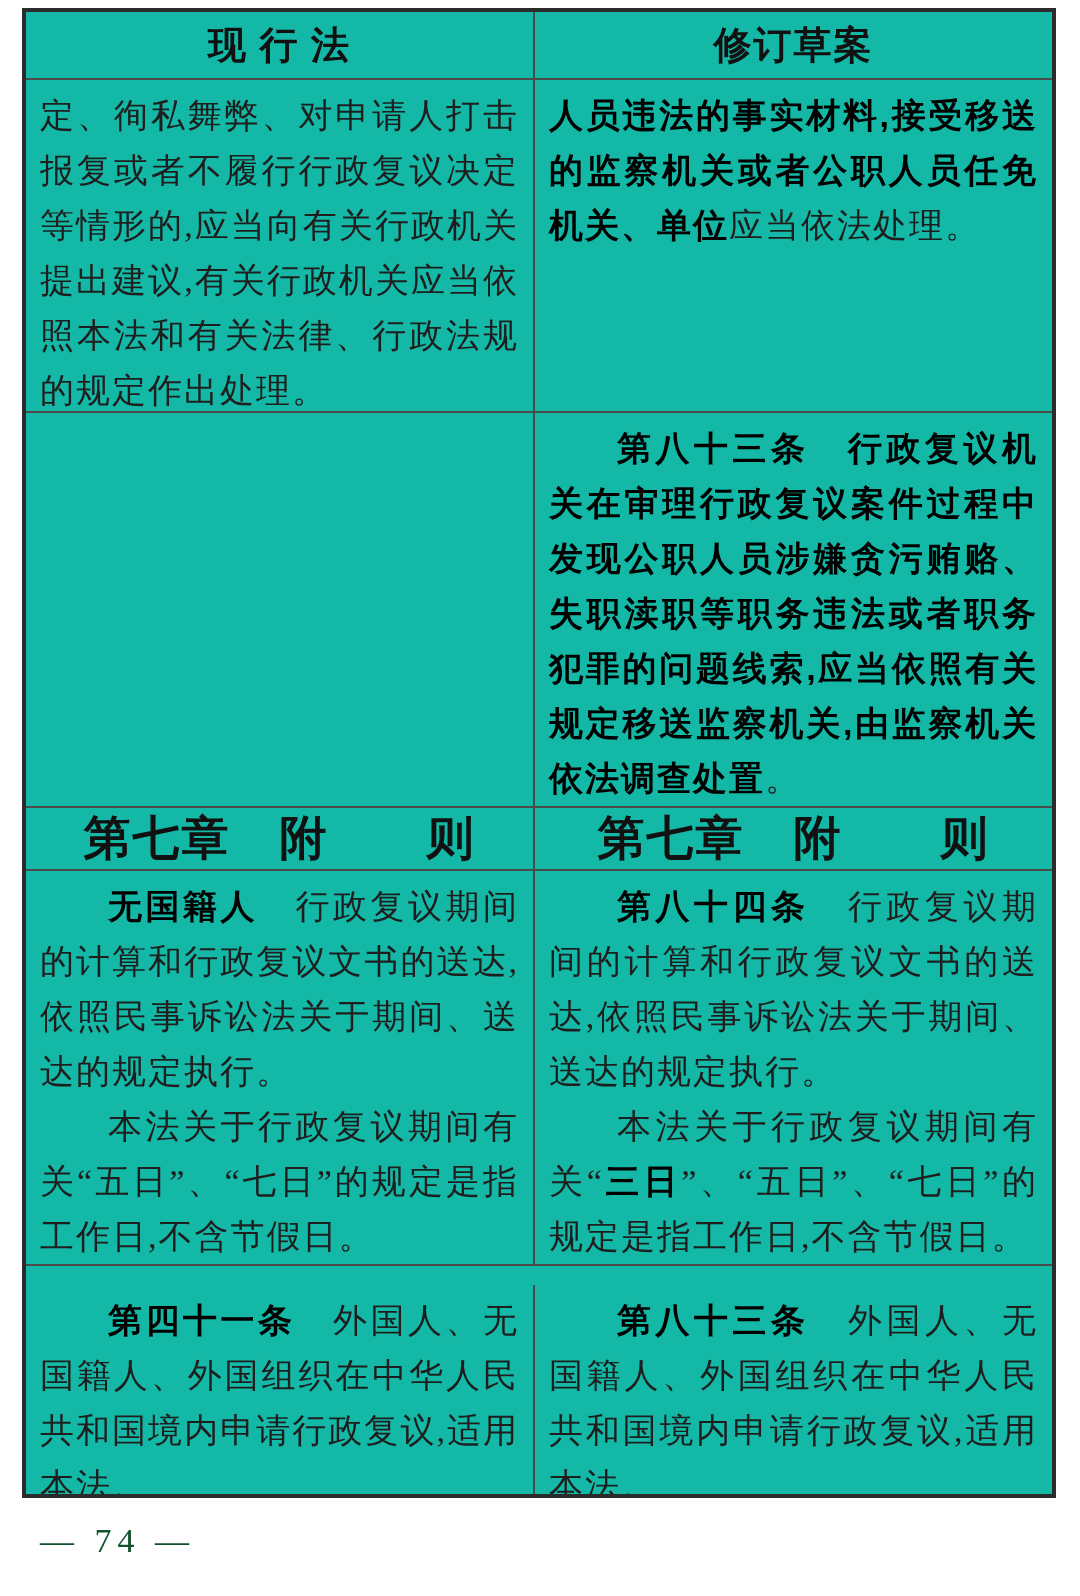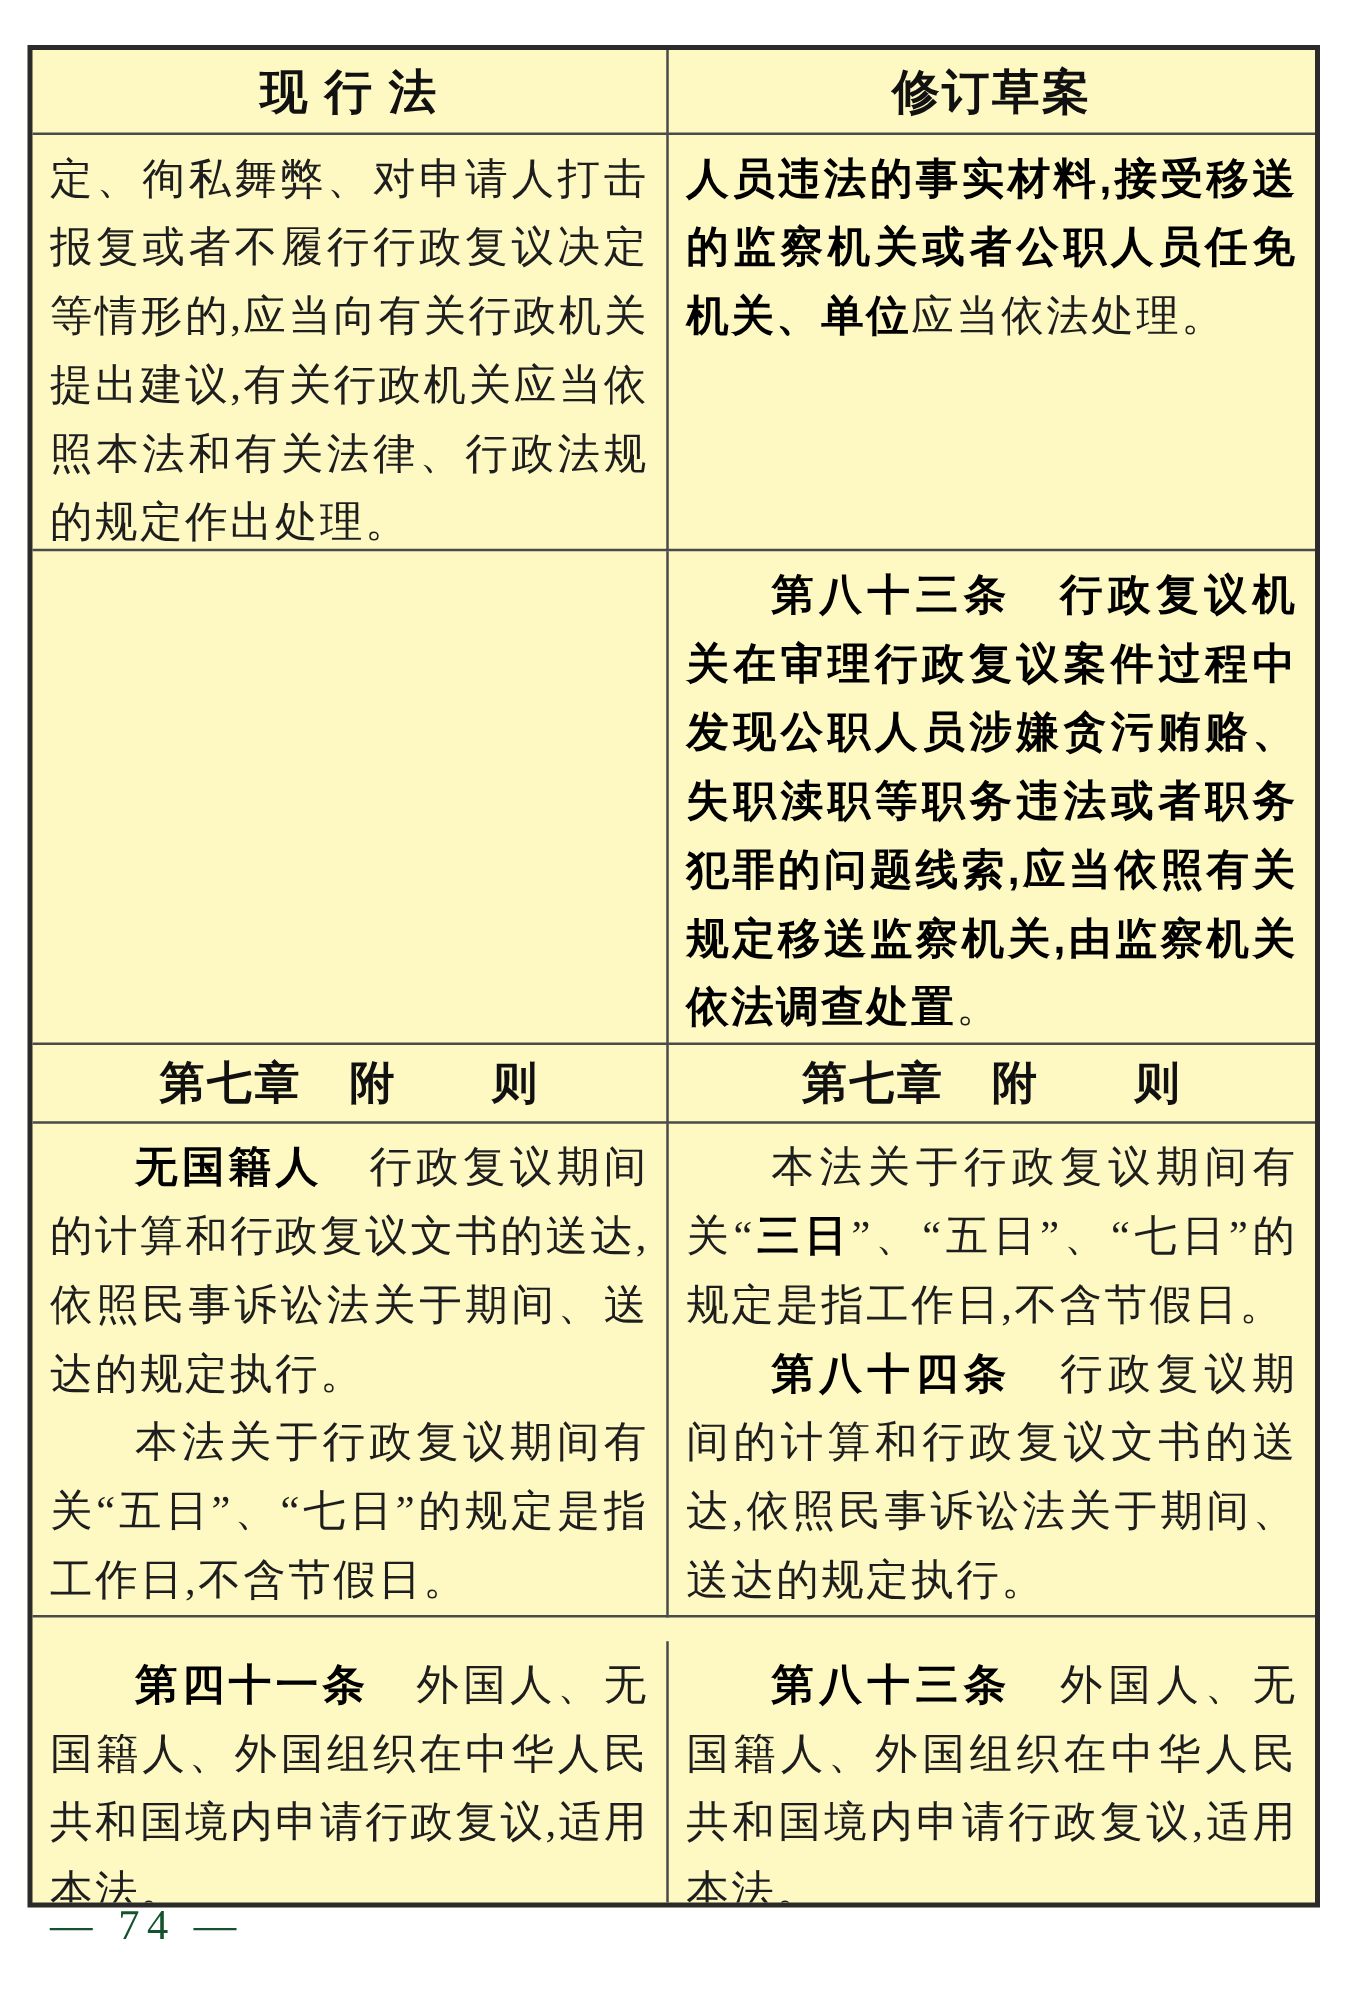--- a/index.html
+++ b/index.html
@@ -10,28 +10,28 @@
   body {
     position: relative;
     width: 1080px;
     height: 1596px;
     font-family: "Liberation Serif", serif;
     color: #1e1e1e;
   }
   .tbl {
     position: absolute;
     left: 22px;
-    top: 36px;
+    top: 8px;
     width: 1026px;
     height: 1482px;
     border: 4px solid #2b2b2b;
     display: grid;
     grid-template-columns: 509px 1fr;
     grid-template-rows: 68px 333px 395px 63px 395px 1fr;
-    background: #fef9c3;
+    background: #14b8a6;
   }
   .cell {
     box-sizing: border-box;
     overflow: hidden;
     border-bottom: 2px solid #4a4a4a;
   }
   .cell.lft { border-right: 2px solid #4a4a4a; }
   .cell.last { border-bottom: none; margin-top: 19px; }
   .hdr {
     display: flex;
@@ -40,21 +40,21 @@
     font-weight: 700;
     font-size: 38px;
     color: #111111;
     letter-spacing: 2px;
   }
   .chap {
     display: flex;
     align-items: center;
     justify-content: center;
     font-weight: 700;
-    font-size: 36px;
+    font-size: 47px;
     color: #111111;
     letter-spacing: 2px;
   }
   .body-cell {
     padding: 8px 14px 0 14px;
     font-size: 34px;
     line-height: 55px;
     text-align: justify;
     letter-spacing: 2px;
   }
@@ -108,22 +108,22 @@
   </div>
   <div class="cell chap">
     <span>第七章　附　　则</span>
   </div>
 
   <div class="cell lft body-cell">
     <p class="indent"><span class="b">无国籍人</span><span>　行政复议期间的计算和行政复议文书的送达,依照民事诉讼法关于期间、送达的规定执行。</span></p>
     <p class="indent"><span>本法关于行政复议期间有关“五日”、“七日”的规定是指工作日,不含节假日。</span></p>
   </div>
   <div class="cell body-cell">
+    <p class="indent"><span class="b">第八十四条</span><span>　行政复议期间的计算和行政复议文书的送达,依照民事诉讼法关于期间、送达的规定执行。</span></p>
     <p class="indent"><span>本法关于行政复议期间有关“</span><span class="b">三日</span><span>”、“五日”、“七日”的规定是指工作日,不含节假日。</span></p>
-    <p class="indent"><span class="b">第八十四条</span><span>　行政复议期间的计算和行政复议文书的送达,依照民事诉讼法关于期间、送达的规定执行。</span></p>
   </div>
 
   <div class="cell lft last body-cell">
     <p class="indent"><span class="b">第四十一条</span><span>　外国人、无国籍人、外国组织在中华人民共和国境内申请行政复议,适用本法。</span></p>
   </div>
   <div class="cell last body-cell">
     <p class="indent"><span class="b">第八十三条</span><span>　外国人、无国籍人、外国组织在中华人民共和国境内申请行政复议,适用本法。</span></p>
   </div>
 
 </div>

